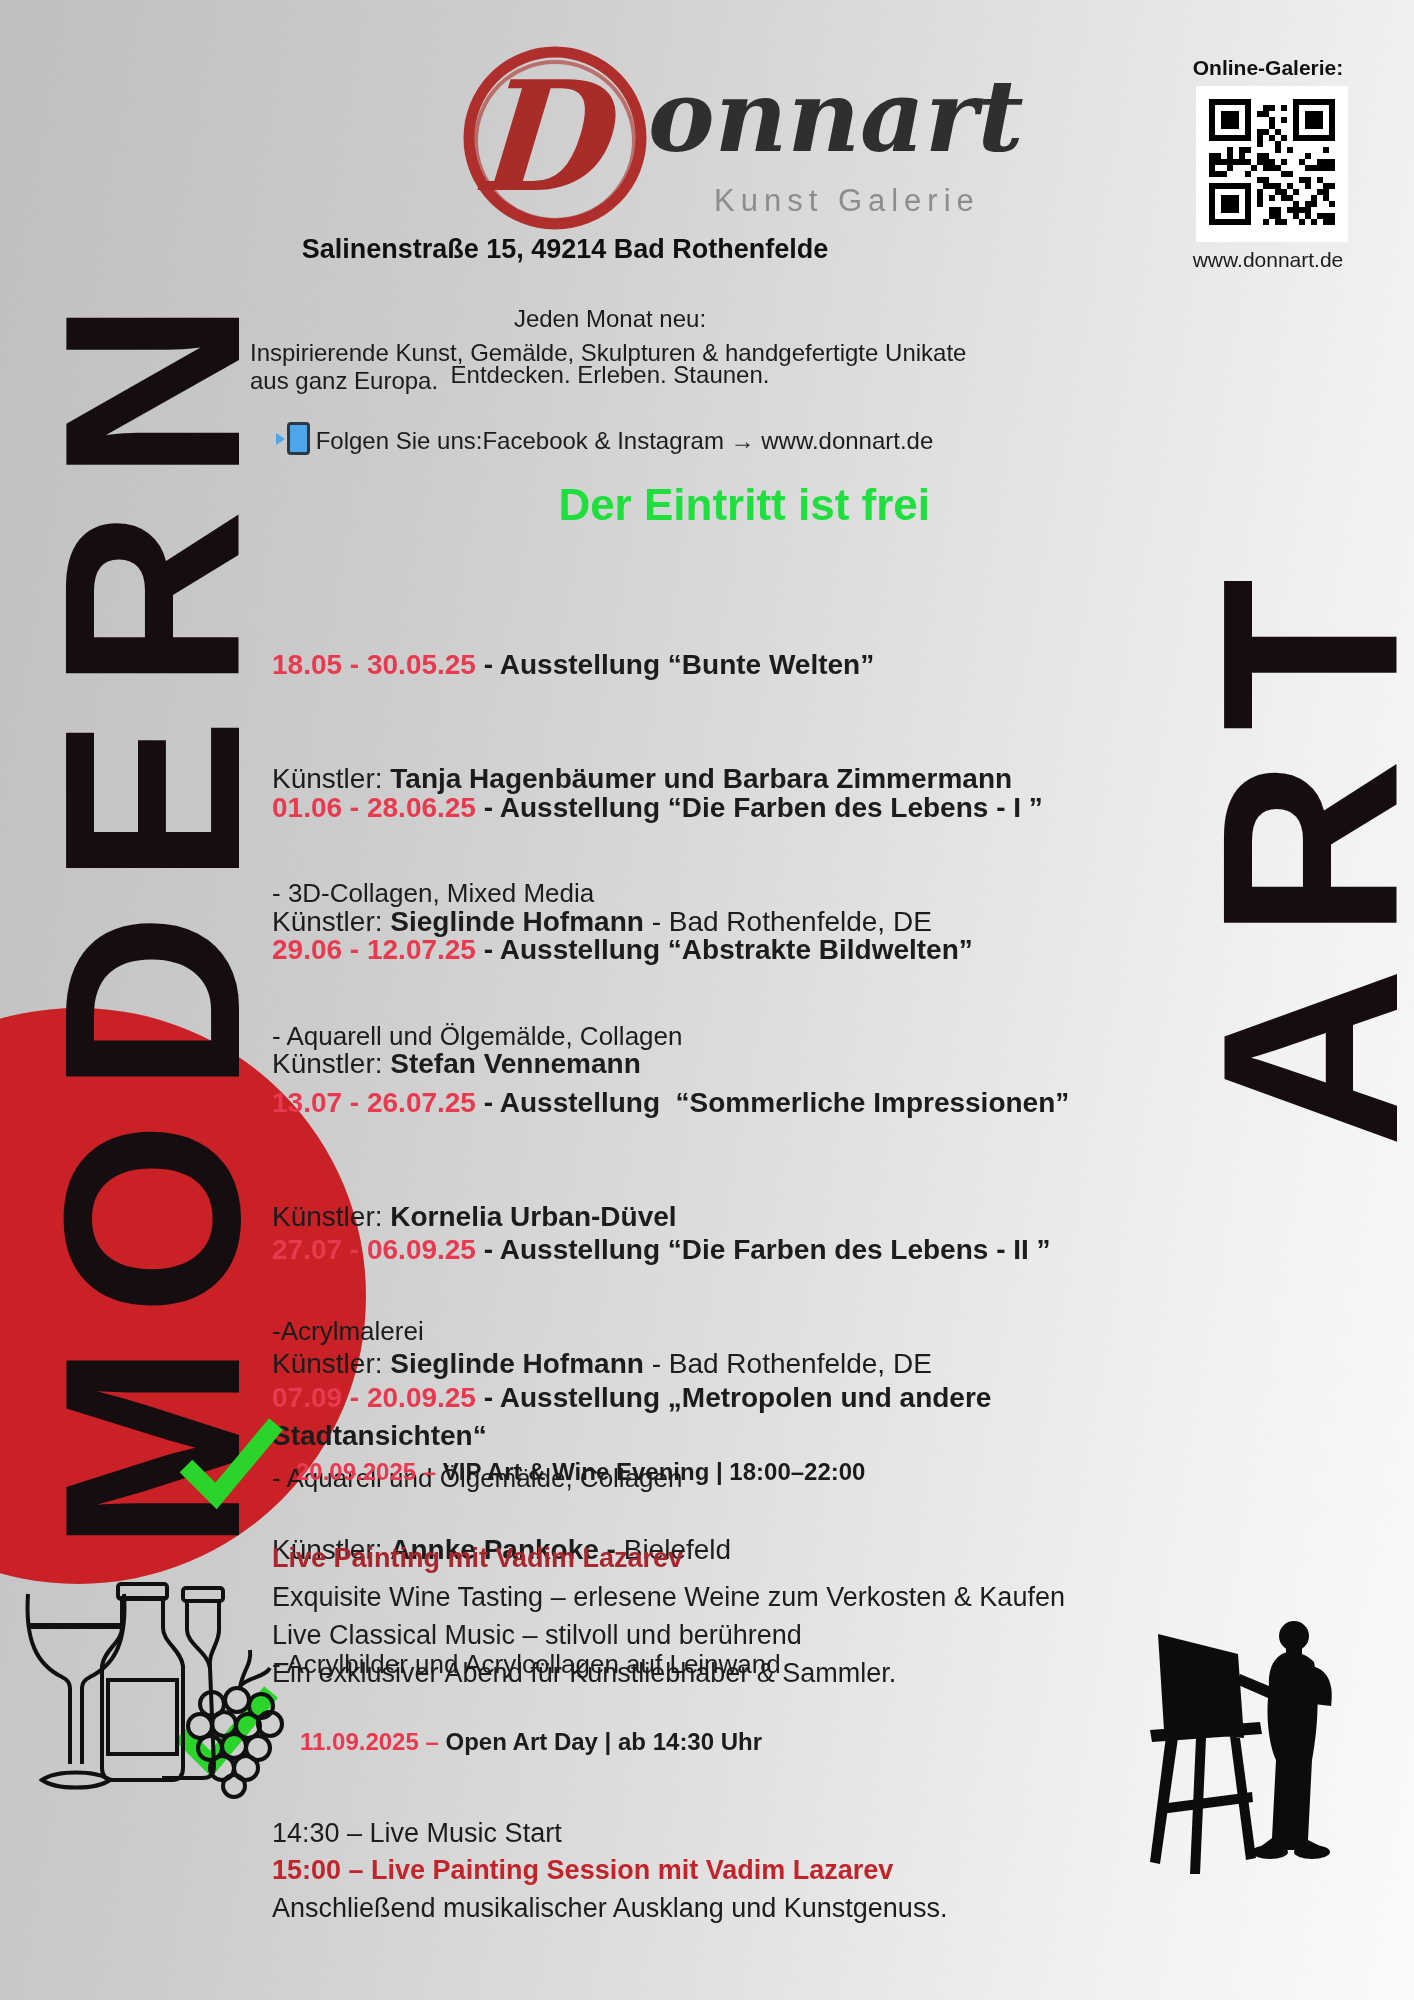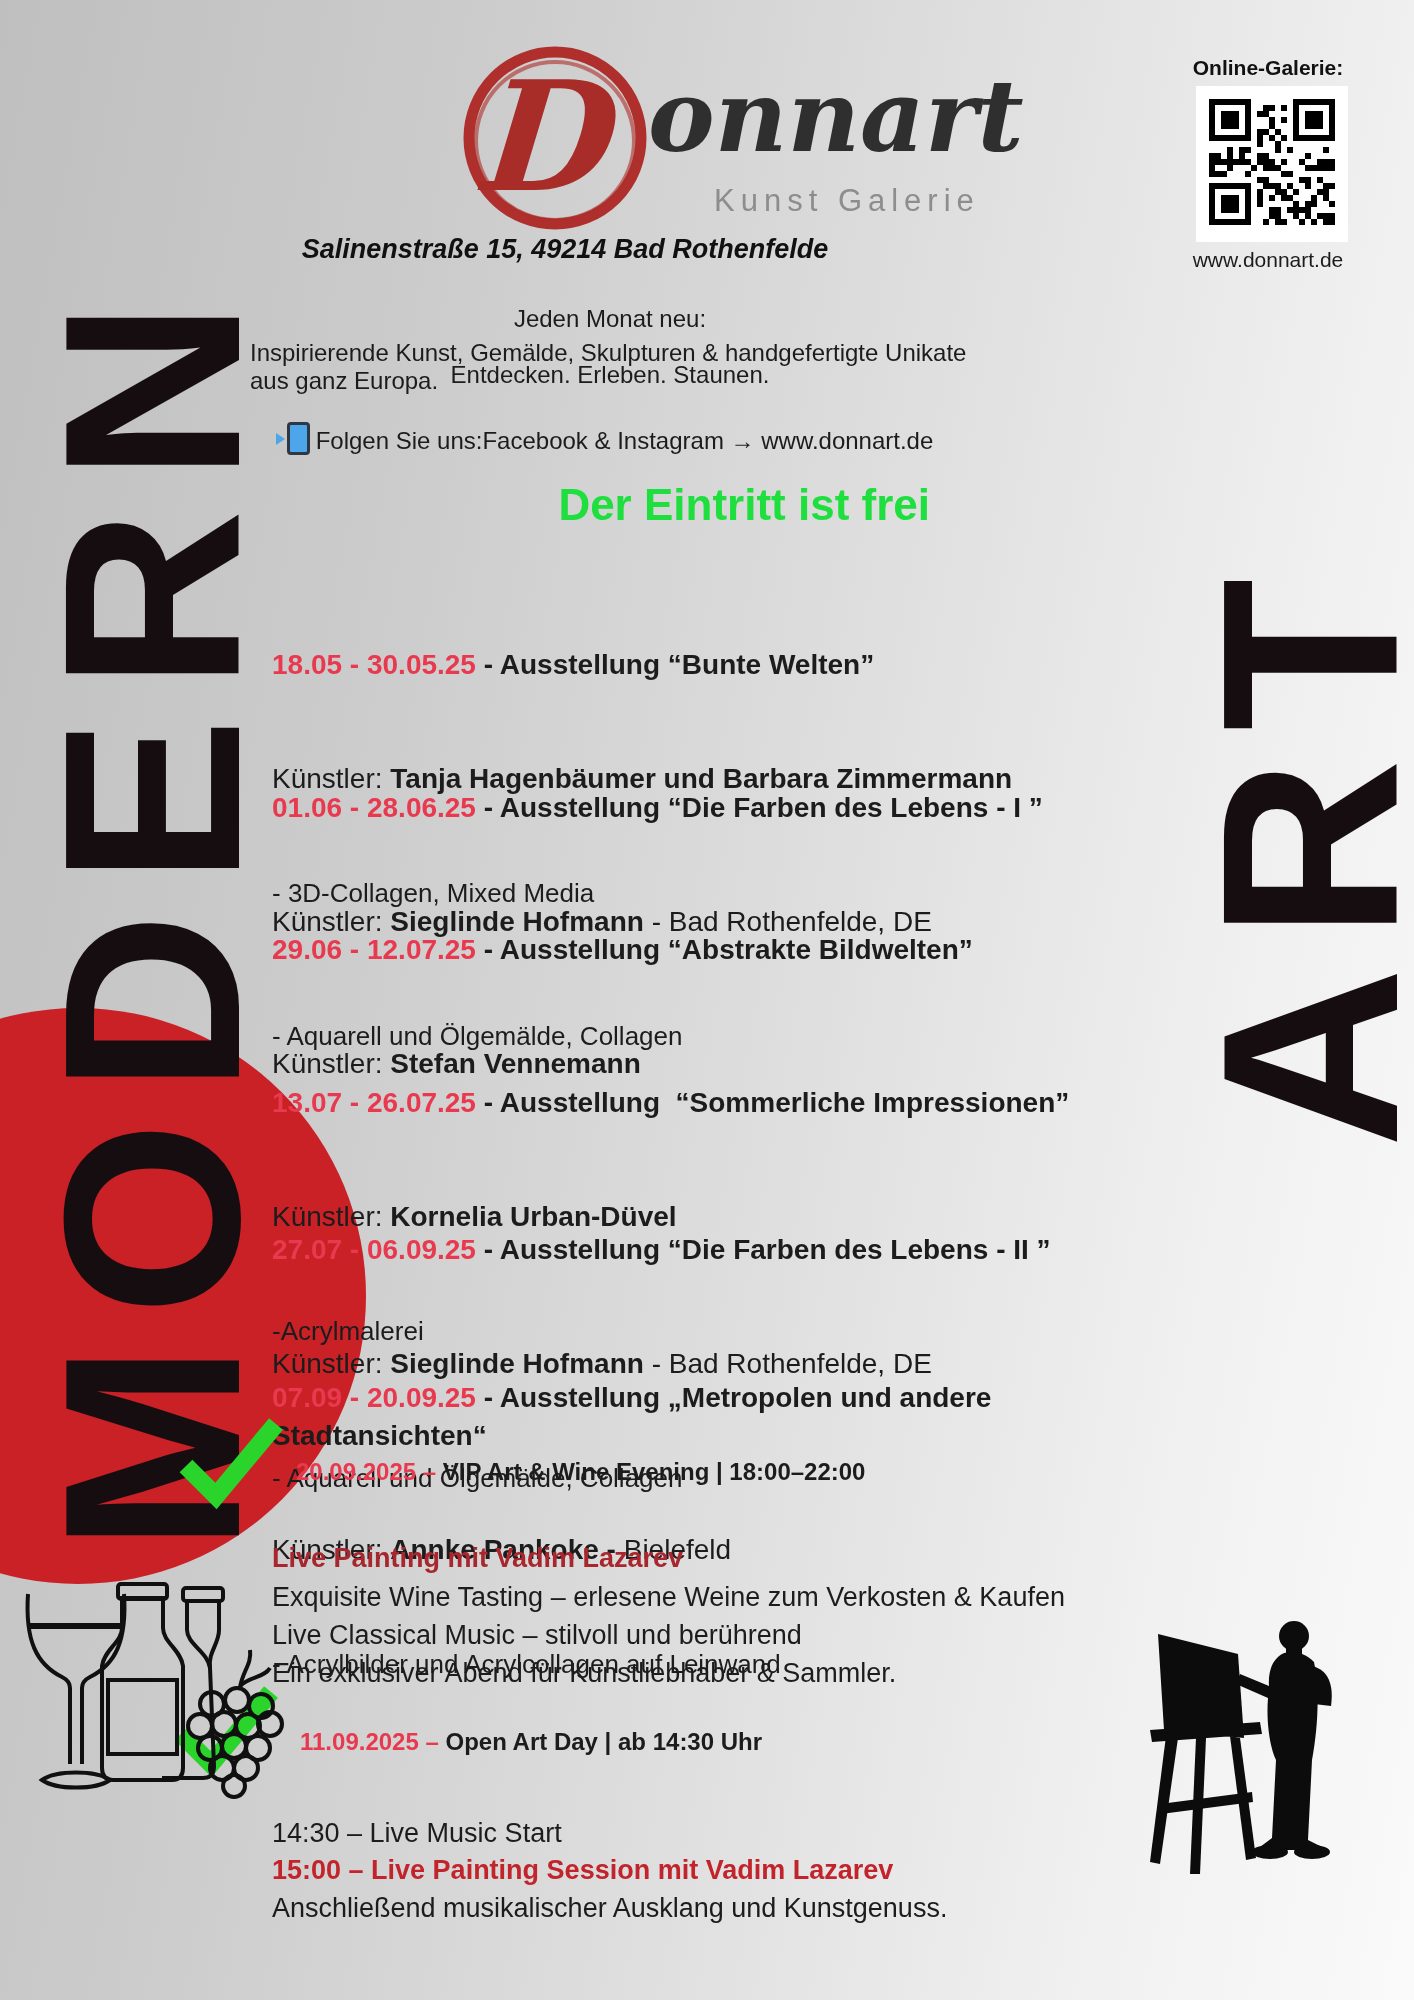--- a/index.html
+++ b/index.html
@@ -17,21 +17,21 @@
     transform-origin:0 0;transform:rotate(-90deg);
     font-size:250px;font-weight:900;letter-spacing:28px;line-height:1;
     color:#160d11;white-space:nowrap;
   }
   .side-left{left:28px;top:1552px;}
   .side-right{left:1186px;top:1148px;}
   
   .wordmark{left:648px;top:66px;font-family:"DejaVu Serif",serif;font-style:italic;font-weight:600;
     font-size:100px;color:#2f2f2f;line-height:1;}
   .tagline{left:714px;top:183px;font-size:31px;letter-spacing:6px;color:#8d8d8d;}
-  .address{left:250px;top:234px;width:630px;text-align:center;font-size:27px;font-weight:bold;color:#111;font-style:italic;}
+  .address{left:250px;top:234px;width:630px;text-align:center;font-size:27px;font-weight:bold;color:#111;}
   
   .qr-label{left:1168px;top:56px;width:200px;text-align:center;font-size:21px;font-weight:bold;color:#111;}
   .qr-box{left:1196px;top:86px;width:152px;height:156px;background:#ffffff;}
   .qr-url{left:1168px;top:248px;width:200px;text-align:center;font-size:21px;color:#1c1c1c;}
   
   .intro1{left:250px;top:305px;width:720px;text-align:center;font-size:24px;}
   .intro2{left:250px;top:339px;width:720px;text-align:left;font-size:24px;}
   .intro3{left:250px;top:361px;width:720px;text-align:center;font-size:24px;}
   .follow{left:250px;top:422px;width:720px;text-align:center;font-size:24px;}
   .phone-icon{display:inline-block;position:relative;width:17px;height:27px;background:#4da6ea;

